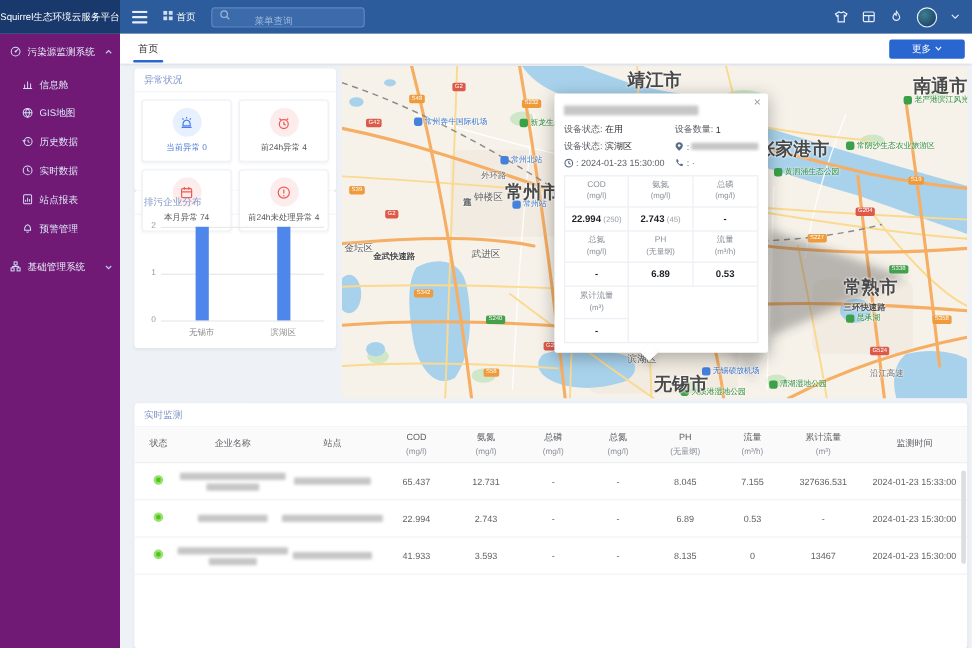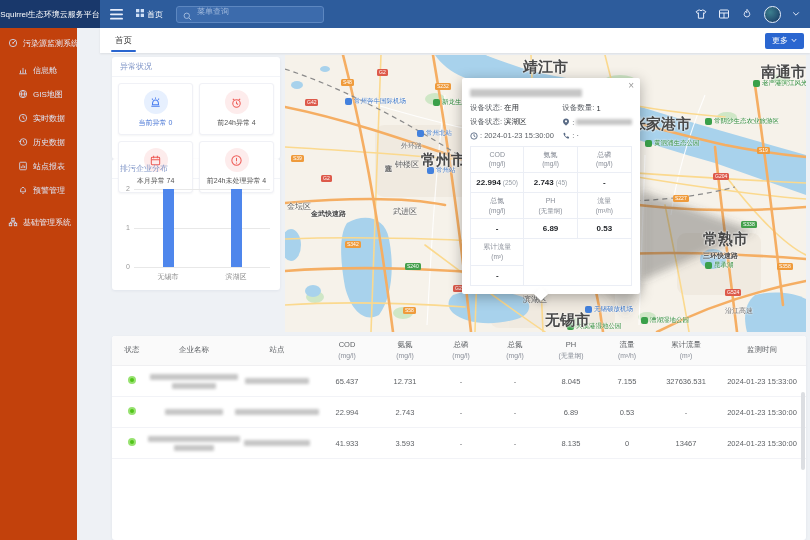--- a/index.html
+++ b/index.html
@@ -6,40 +6,40 @@
   html,body{width:810px;height:540px;overflow:hidden}
   body{font-family:"Liberation Sans","DejaVu Sans",sans-serif;background:#eef1f5;position:relative}
   .app{position:absolute;inset:0;width:810px;height:540px;overflow:hidden}
 
   
   .topbar{position:absolute;top:0;left:0;right:0;height:28px;background:#2d5c9c;display:flex;z-index:30}
   .logo{width:100px;height:28px;background:#19386b;color:#fff;font-size:8px;display:flex;align-items:center;justify-content:center;white-space:nowrap}
   .tb-main{flex:1;display:flex;align-items:center;padding:0 10px;gap:13px;color:#e8eefb}
   .tb-ic{display:flex;align-items:center;justify-content:center;color:#e8eefb;cursor:pointer}
   .crumb{display:flex;align-items:center;gap:3px;font-size:8px;color:#fff;cursor:pointer}
-  .search{display:flex;align-items:flex-start;gap:5px;background:#3c6bac;border:1px solid #5d87c0;border-radius:3px;height:17px;width:148px;padding:0 6px}
+  .search{display:flex;align-items:flex-end;gap:20px;background:#3c6bac;border:1px solid #5d87c0;border-radius:3px;height:17px;width:128px;padding:0 6px}
   .search input{background:transparent;border:none;outline:none;color:#e6eefb;font-size:8px;width:100%}
   .search input::placeholder{color:#9fb8dc}
   .tb-right{margin-left:auto;display:flex;align-items:center;gap:11px}
   .avatar{width:17px;height:17px;border-radius:50%;background:radial-gradient(circle at 35% 35%,#3d808f,#14325e);border:1.5px solid #e6eefb;cursor:pointer}
 
   
-  .sidebar{position:absolute;top:28px;left:0;width:77px;bottom:0;background:#c2410c;color:#e8eefb;z-index:20;overflow:hidden}
+  .sidebar{position:absolute;top:28px;left:0;width:100px;bottom:0;background:#701a75;color:#e8eefb;z-index:20;overflow:hidden}
   .sb-group{display:flex;align-items:center;gap:5px;height:30px;padding:0 6px 0 8px;font-size:8px;cursor:pointer;white-space:nowrap}
   .sb-item{display:flex;align-items:center;gap:5px;height:24px;padding:0 6px 0 18px;font-size:8px;color:#dce6f7;cursor:pointer;white-space:nowrap}
   .sb-item .sb-icon,.sb-group .sb-icon{display:flex;color:#cfdff6}
   .caret{margin-left:auto;display:flex;color:#b9cdeb}
   .caret.up svg{transform:rotate(180deg)}
   .sb-gap{height:5px}
 
   
   .tabbar{position:absolute;left:100px;top:28px;right:0;height:25px;background:#fff;box-shadow:0 1px 2px rgba(0,0,0,.08);display:flex;align-items:center;padding:0 6px;z-index:10}
   .tab{position:relative;font-size:8.5px;color:#3a3a3a;padding:0 9px;height:100%;display:flex;align-items:center;cursor:pointer}
   .tab.active::after{content:"";position:absolute;left:5px;right:5px;bottom:1px;height:2px;background:#2a66d0;border-radius:1px}
-  .more-btn{margin-left:auto;background:#2a66d0;color:#fff;font-size:8px;border:none;border-radius:2px;height:16px;padding:0 7px;display:flex;align-items:center;gap:3px;cursor:pointer;font-family:inherit}
+  .more-btn{margin-left:auto;background:#2a66d0;color:#fff;font-size:8px;border:none;border-radius:2px;height:16px;padding:0 19px;display:flex;align-items:center;gap:3px;cursor:pointer;font-family:inherit}
 
   
   .panel{background:#fff;border-radius:3px;box-shadow:0 1px 3px rgba(20,40,80,.06)}
   .p-title{height:20px;line-height:20px;padding-left:8px;font-size:8px;color:#8096c8;border-bottom:1px solid #f2f4f8}
   .left-col{position:absolute;left:112px;top:57px;width:168px}
   .panel-status{height:102px;margin-bottom:0}
   .stat-grid{display:grid;grid-template-columns:1fr 1fr;gap:6px;padding:6px}
   .stat-card{height:52px;border:1px solid #f0f1f6;border-radius:3px;box-shadow:0 1px 2px rgba(31,56,88,.05);display:flex;flex-direction:column;align-items:center;justify-content:center;gap:4px;cursor:pointer;background:#fff}
   .stat-ic{width:24px;height:24px;border-radius:50%;display:flex;align-items:center;justify-content:center}
   .stat-ic.blue{background:#e7f0fe;color:#4a7df0}
@@ -201,34 +201,34 @@
             <svg width="10" height="10" viewBox="0 0 12 12" fill="none" stroke="currentColor" stroke-width="1">
               <circle cx="6" cy="6" r="4.4"></circle>
               <path d="M1.6 6 h8.8 M6 1.6 c2.6 2.2 2.6 6.6 0 8.8 c-2.6 -2.2 -2.6 -6.6 0 -8.8"></path>
             </svg>
           </span>
           <span>GIS地图</span>
         </div>
         <div class="sb-item">
           <span class="sb-icon">
             <svg width="10" height="10" viewBox="0 0 12 12" fill="none" stroke="currentColor" stroke-width="1">
+              <circle cx="6.5" cy="6" r="4"></circle>
+              <path d="M6.5 3.8 V6 L8 7 M1 4.5 l1.5 1.5 L4 4.5"></path>
+            </svg>
+          </span>
+          <span>历史数据</span>
+        </div>
+        <div class="sb-item">
+          <span class="sb-icon">
+            <svg width="10" height="10" viewBox="0 0 12 12" fill="none" stroke="currentColor" stroke-width="1">
               <circle cx="6" cy="6" r="4.4"></circle>
               <path d="M6 3.4 V6 L8 7.2"></path>
             </svg>
           </span>
           <span>实时数据</span>
-        </div>
-        <div class="sb-item">
-          <span class="sb-icon">
-            <svg width="10" height="10" viewBox="0 0 12 12" fill="none" stroke="currentColor" stroke-width="1">
-              <circle cx="6.5" cy="6" r="4"></circle>
-              <path d="M6.5 3.8 V6 L8 7 M1 4.5 l1.5 1.5 L4 4.5"></path>
-            </svg>
-          </span>
-          <span>历史数据</span>
         </div>
         <div class="sb-item">
           <span class="sb-icon">
             <svg width="10" height="10" viewBox="0 0 12 12" fill="none" stroke="currentColor" stroke-width="1">
               <rect x="2" y="1.5" width="8" height="9" rx="1"></rect>
               <path d="M4 8.5 V6.5 M6 8.5 V4.5 M8 8.5 V5.8"></path>
             </svg>
           </span>
           <span>站点报表</span>
         </div>
@@ -529,20 +529,21 @@
               <div class="val">-</div>
             </div>
             <div class="rest"></div>
           </div>
       </div>
       <div class="pp-tail"></div>
     </div>
   </div>
 
   <section class="monitor panel">
+    <div class="p-title">实时监测</div>
     <table class="m-table">
       <colgroup>
         <col style="width:40px">
           <col style="width:84px">
           <col style="width:82px">
           <col style="width:58px">
         <col style="width:58px">
           <col style="width:54px">
           <col style="width:54px">
           <col style="width:58px">

